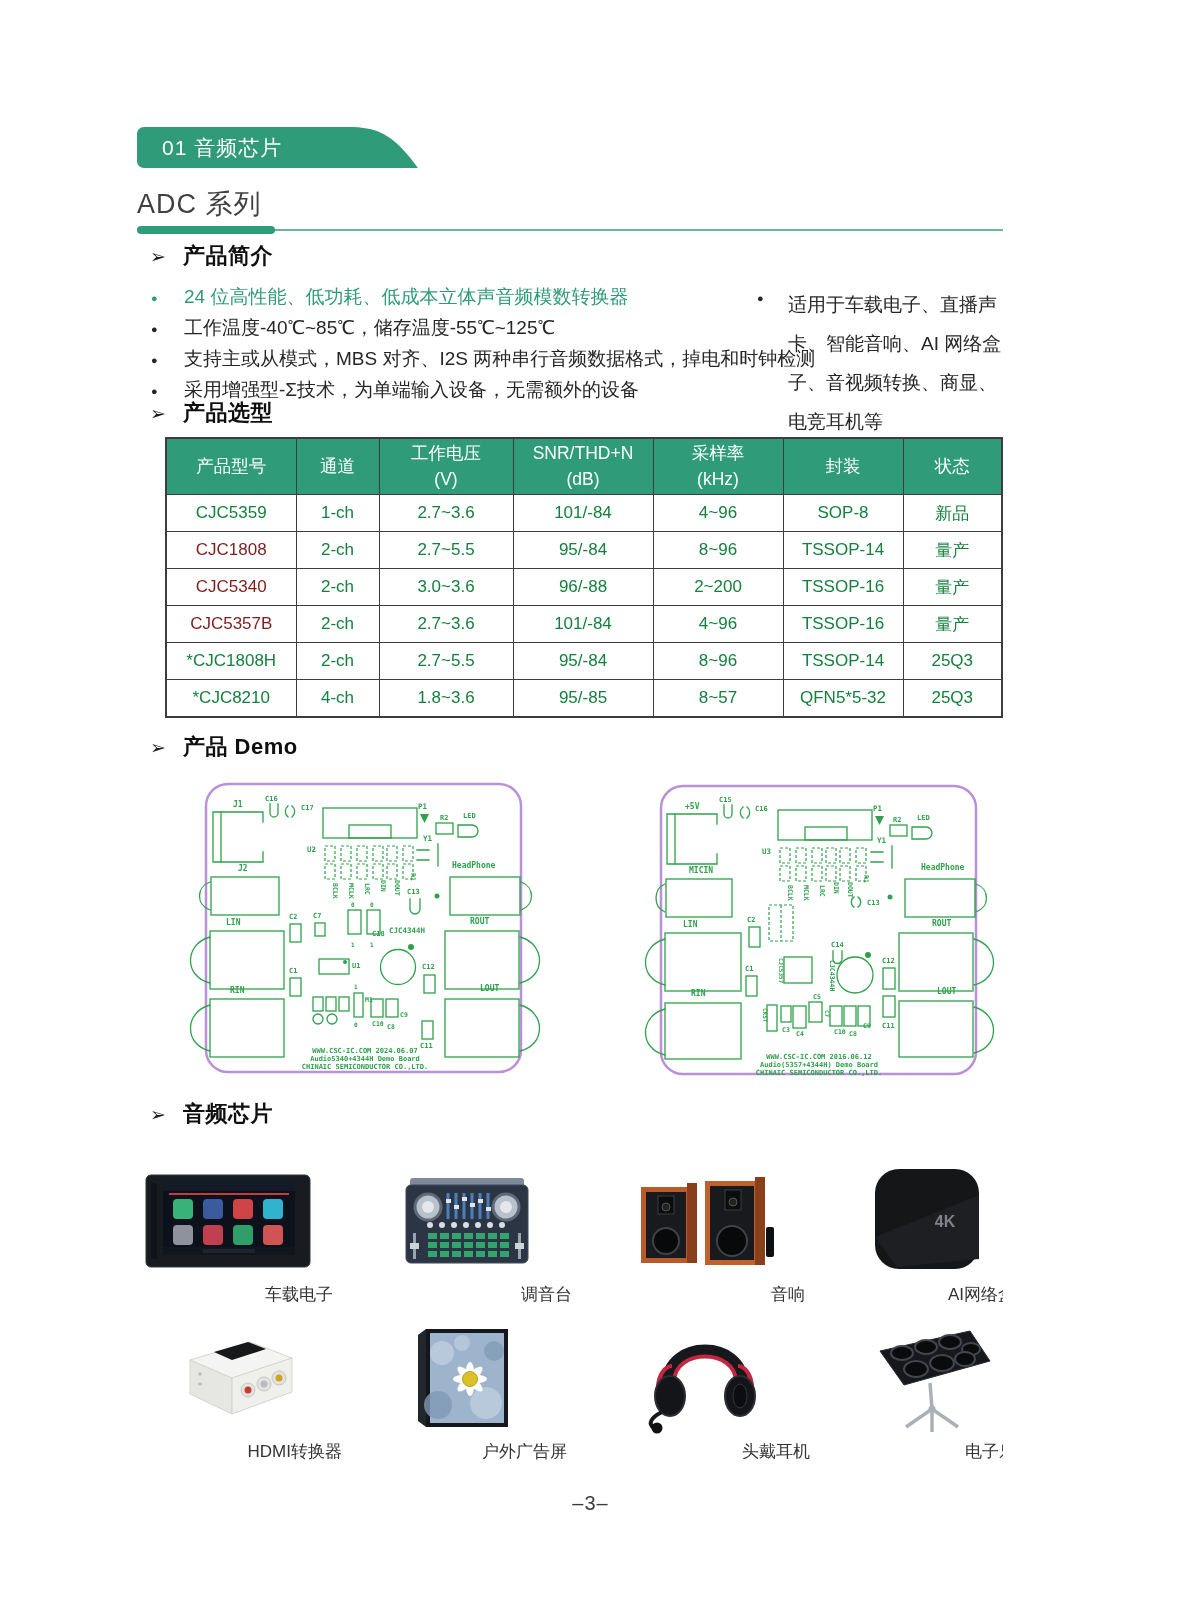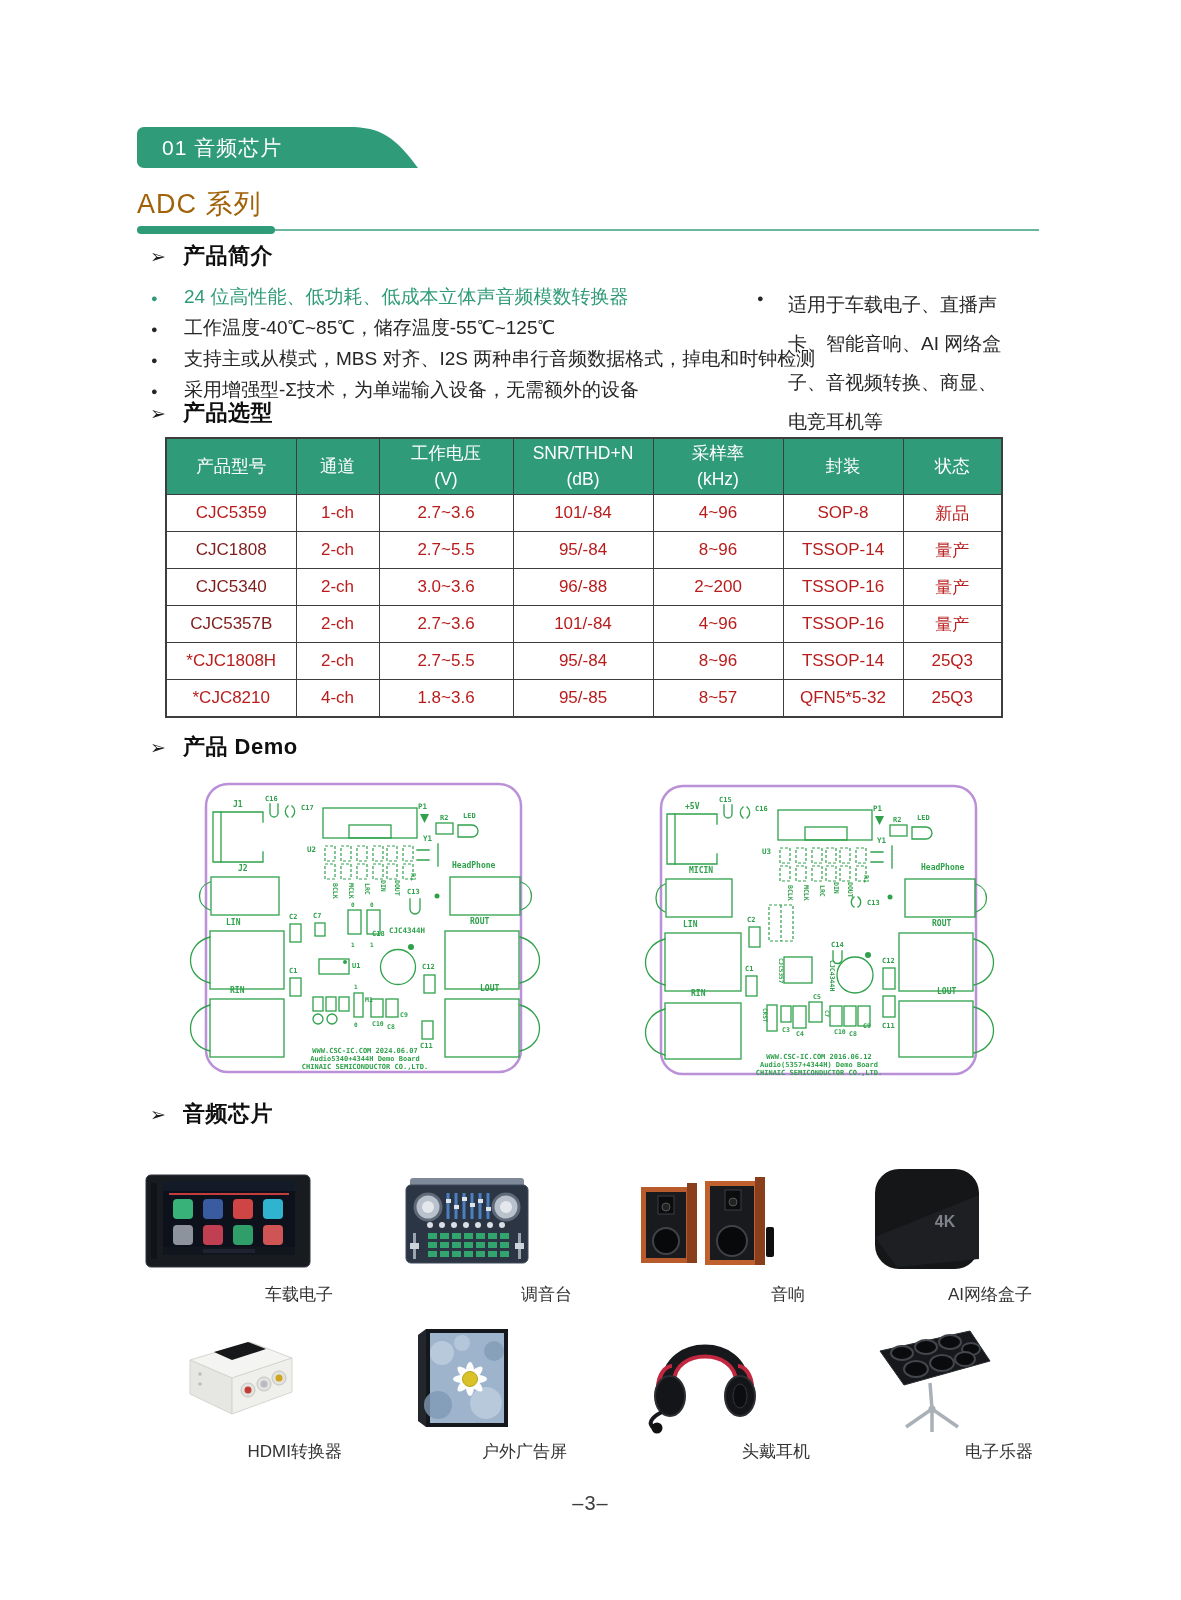--- a/index.html
+++ b/index.html
@@ -1,22 +1,22 @@
 <!DOCTYPE html>
 <html><head>
 <meta charset="utf-8">
 <style>
   html,body{margin:0;padding:0;background:#fff;}
   .page{position:relative;width:1003px;height:1600px;background:#fff;overflow:hidden;
-        font-family:"Liberation Sans",sans-serif;color:#262626;padding-left:36px;}
+        font-family:"Liberation Sans",sans-serif;color:#262626;}
 
   
   .banner{position:absolute;left:137px;top:127px;width:282px;height:41px;}
   
-  .adc-title{position:absolute;left:137px;top:186px;font-size:27px;color:#a16207;letter-spacing:1px;}
+  .adc-title{position:absolute;left:137px;top:186px;font-size:27px;color:#404040;letter-spacing:1px;}
   .rule-thin{position:absolute;left:137px;top:229px;width:930px;height:2px;background:#6ab79d;}
   .rule-thick{position:absolute;left:137px;top:226px;width:138px;height:8px;border-radius:4px;background:#2F9B78;}
 
   
   .sec-head{position:absolute;display:flex;align-items:center;gap:17px;color:#0f0f0f;}
   .sec-head .arrow{font-size:19px;color:#1a1a1a;}
   .sec-head .t{font-size:22px;font-weight:bold;letter-spacing:0.5px;}
   #h-intro{left:150px;top:241px;}
   #h-select{left:150px;top:398px;}
   #h-demo{left:150px;top:732px;}
@@ -30,21 +30,21 @@
   .bullets .dot{width:33px;font-size:11px;line-height:19px;padding-top:2px;flex:none;color:inherit;}
   .side-bullet{position:absolute;left:757px;top:285px;display:flex;font-size:19px;color:#262626;}
   .side-bullet .dot{width:31px;font-size:11px;line-height:19px;padding-top:4px;flex:none;}
   .side-bullet .txt{white-space:pre-line;line-height:39px;width:255px;}
 
   
   .sel-table{position:absolute;left:165px;top:437px;border-collapse:collapse;table-layout:fixed;
              border:2px solid #3d3d3d;}
   .sel-table th{background:#2F9B78;color:#fff;font-weight:normal;font-size:17.5px;height:55px;
                 border:1px solid #3d3d3d;white-space:pre-line;line-height:1.45;padding:0;}
-  .sel-table td{height:36px;text-align:center;font-size:17px;color:#b91c1c;border:1px solid #3d3d3d;padding:0;}
+  .sel-table td{height:36px;text-align:center;font-size:17px;color:#15803d;border:1px solid #3d3d3d;padding:0;}
   .sel-table td.green{color:#7f1d1d;}
 
   
   .board{position:absolute;}
   #board-a{left:155px;top:776px;}
   #board-b{left:597px;top:778px;}
   .pcb-border{fill:#ffffff;stroke:#BA90D8;stroke-width:2.5;}
   .pl{stroke:#2FA14B;stroke-width:1.3;fill:none;stroke-linecap:square;}
   .pld{stroke:#2FA14B;stroke-width:1.2;fill:none;stroke-dasharray:3,2;}
   .pf{fill:#2FA14B;stroke:none;}

